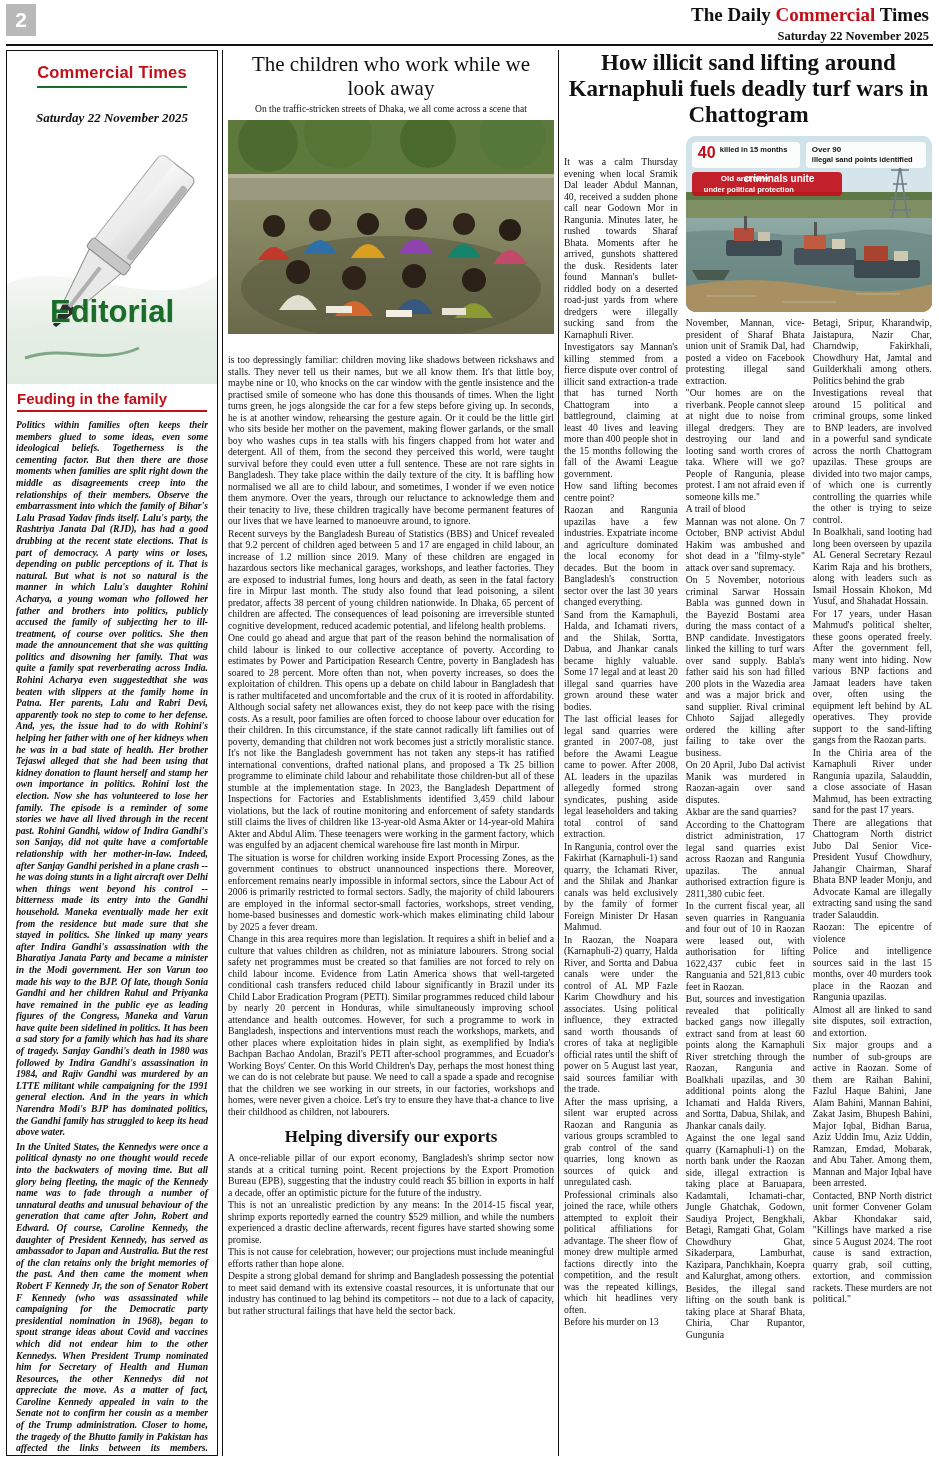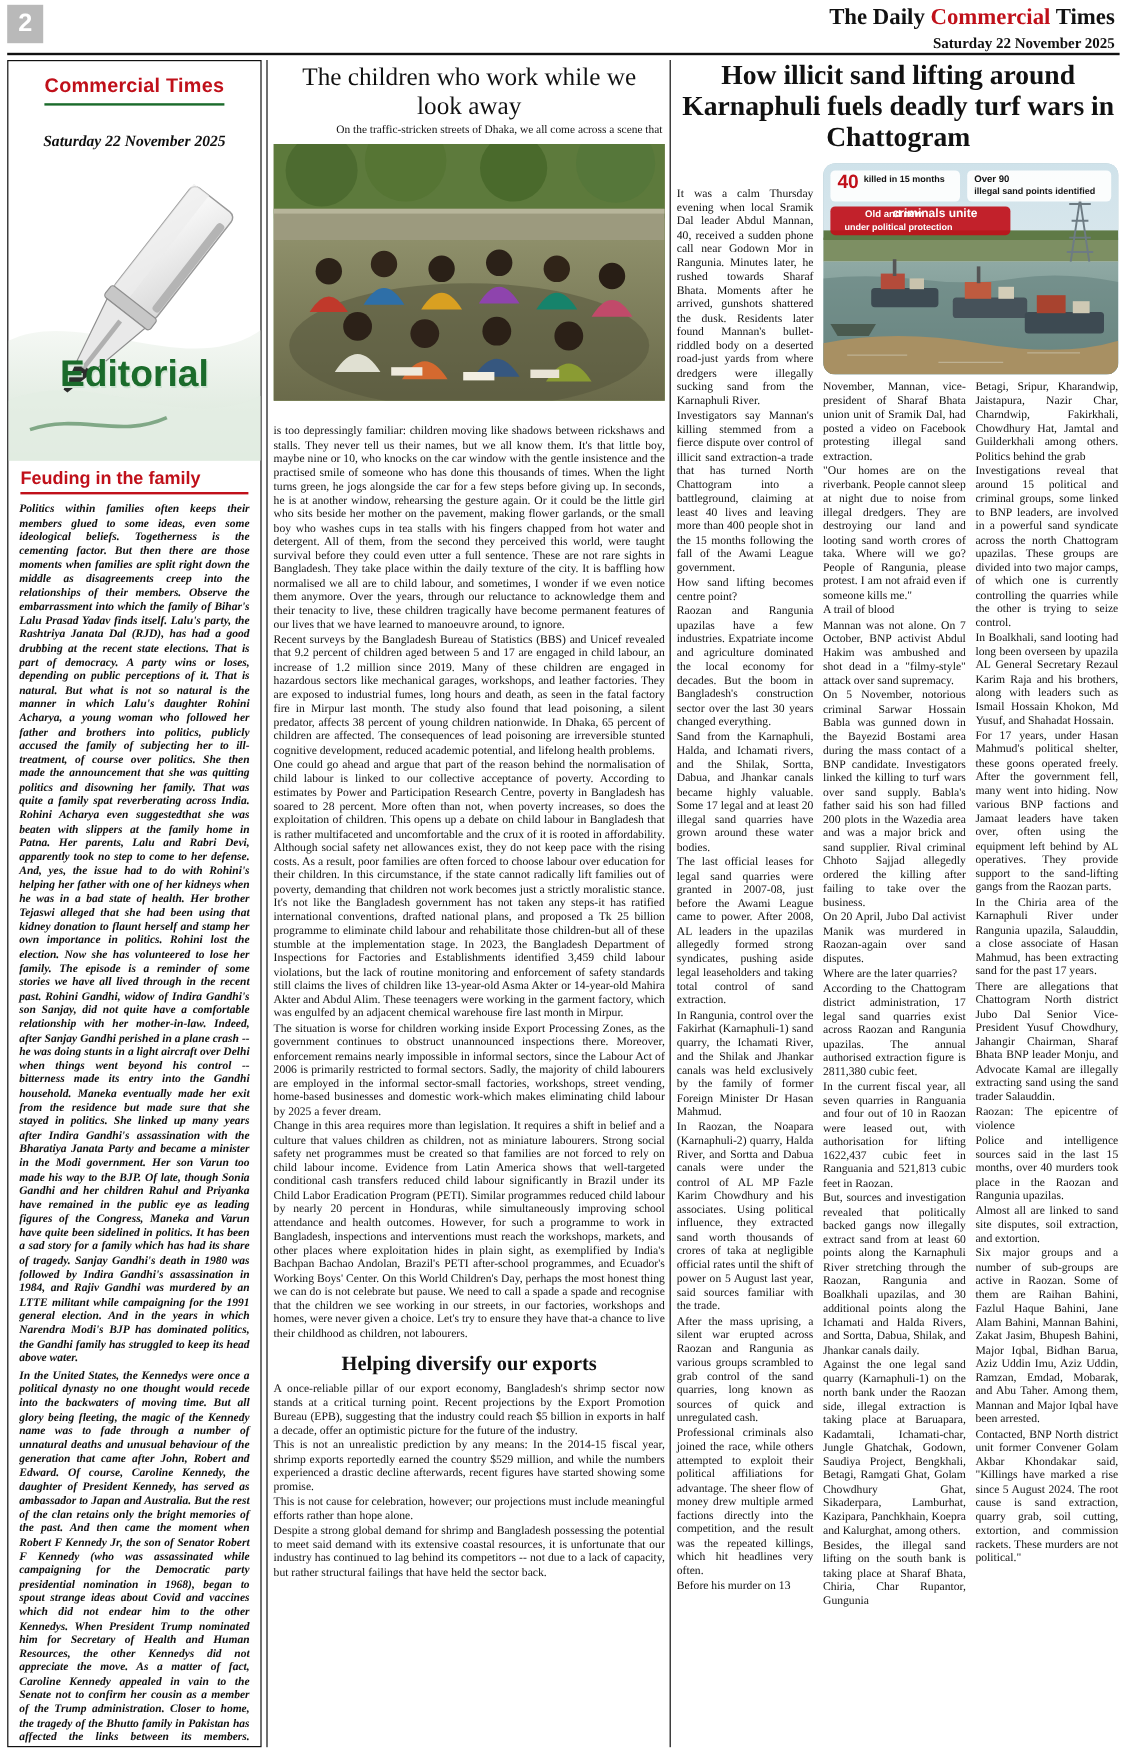--- a/index.html
+++ b/index.html
@@ -81,21 +81,21 @@
   }
   .ed-body p { margin:0 0 0 0; text-indent:0; }
 
   
   .mid-head {
     font-family:"Liberation Serif", serif;
     font-weight:normal; font-size:21px; line-height:24px;
     text-align:center; margin:2px 4px 0 4px;
   }
   .mid-dek {
-    font-size:9.5px; line-height:11px; text-align:right; margin:4px 2px 5px 2px;
+    font-size:9.5px; line-height:11px; text-align:center; margin:4px 2px 5px 2px;
   }
   .photo {
     width:100%; height:214px; position:relative; overflow:hidden;
     background:#6d7a46;
   }
   .body-text {
     font-size:9.7px; line-height:11.5px; text-align:justify;
     margin-top:20px;
     font-family:"Liberation Serif", serif;
     hyphens:auto;
@@ -381,21 +381,21 @@
 
           <div class="right-grid">
             <div class="rcol">
               <div class="body-text">
                 <p>November, Mannan, vice-president of Sharaf Bhata union unit of Sramik Dal, had posted a video on Facebook protesting illegal sand extraction.</p>
                 <p>"Our homes are on the riverbank. People cannot sleep at night due to noise from illegal dredgers. They are destroying our land and looting sand worth crores of taka. Where will we go? People of Rangunia, please protest. I am not afraid even if someone kills me."</p>
                 <p>A trail of blood</p>
                 <p>Mannan was not alone. On 7 October, BNP activist Abdul Hakim was ambushed and shot dead in a "filmy-style" attack over sand supremacy.</p>
                 <p>On 5 November, notorious criminal Sarwar Hossain Babla was gunned down in the Bayezid Bostami area during the mass contact of a BNP candidate. Investigators linked the killing to turf wars over sand supply. Babla's father said his son had filled 200 plots in the Wazedia area and was a major brick and sand supplier. Rival criminal Chhoto Sajjad allegedly ordered the killing after failing to take over the business.</p>
                 <p>On 20 April, Jubo Dal activist Manik was murdered in Raozan-again over sand disputes.</p>
-                <p>Where are the later quarries?</p>
+                <p>Akbar are the sand quarries?</p>
                 <p>According to the Chattogram district administration, 17 legal sand quarries exist across Raozan and Rangunia upazilas. The annual authorised extraction figure is 2811,380 cubic feet.</p>
                 <p>In the current fiscal year, all seven quarries in Ranguania and four out of 10 in Raozan were leased out, with authorisation for lifting 1622,437 cubic feet in Ranguania and 521,813 cubic feet in Raozan.</p>
                 <p>But, sources and investigation revealed that politically backed gangs now illegally extract sand from at least 60 points along the Karnaphuli River stretching through the Raozan, Rangunia and Boalkhali upazilas, and 30 additional points along the Ichamati and Halda Rivers, and Sortta, Dabua, Shilak, and Jhankar canals daily.</p>
                 <p>Against the one legal sand quarry (Karnaphuli-1) on the north bank under the Raozan side, illegal extraction is taking place at Baruapara, Kadamtali, Ichamati-char, Jungle Ghatchak, Godown, Saudiya Project, Bengkhali, Betagi, Ramgati Ghat, Golam Chowdhury Ghat, Sikaderpara, Lamburhat, Kazipara, Panchkhain, Koepra and Kalurghat, among others.</p>
                 <p>Besides, the illegal sand lifting on the south bank is taking place at Sharaf Bhata, Chiria, Char Rupantor, Gungunia</p>
                 <p></p>
               </div>
             </div>
             <div class="rcol">
               <div class="body-text">

